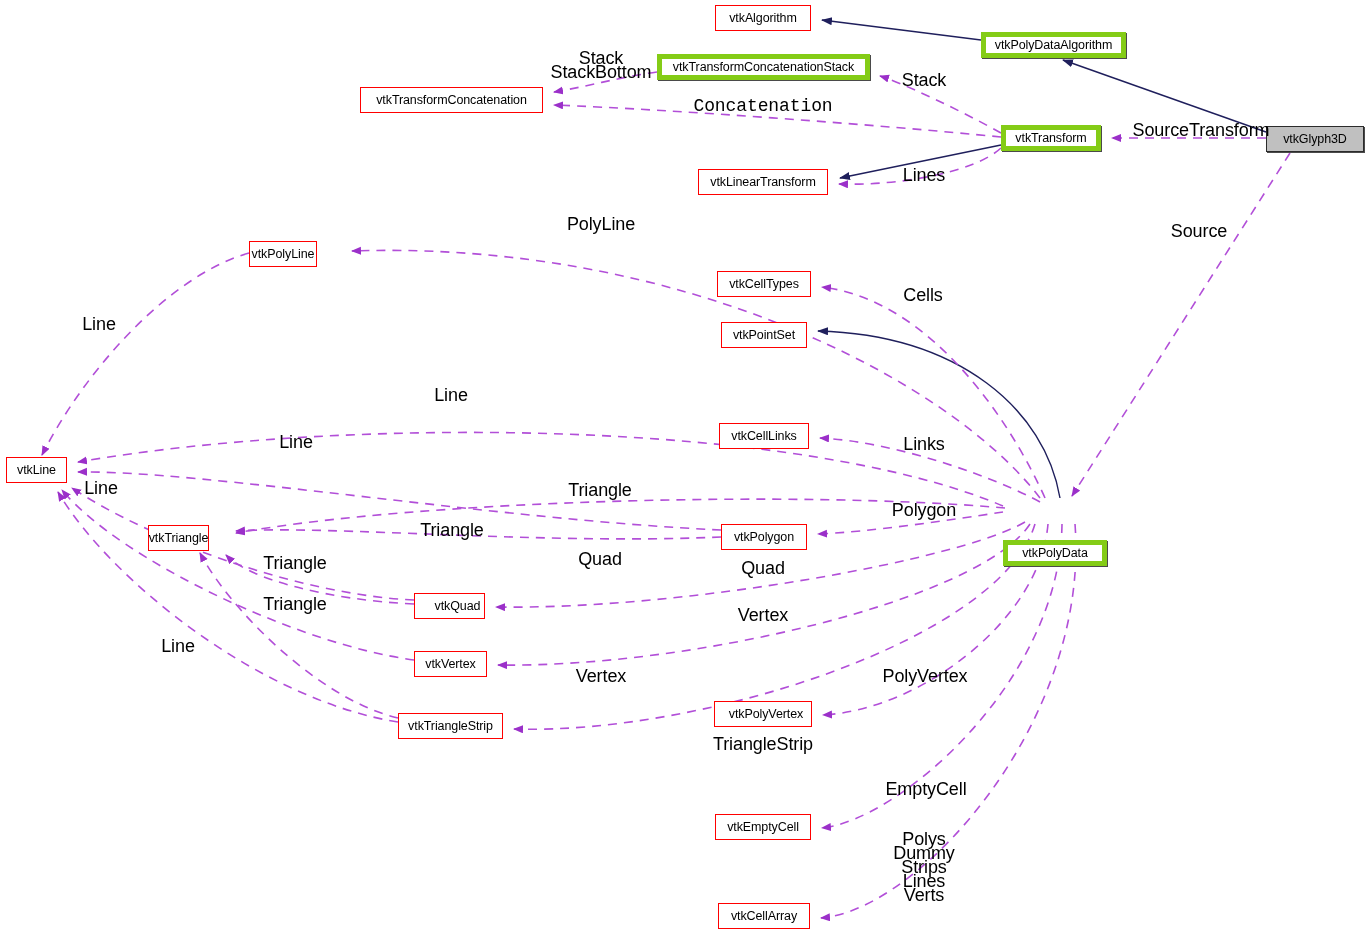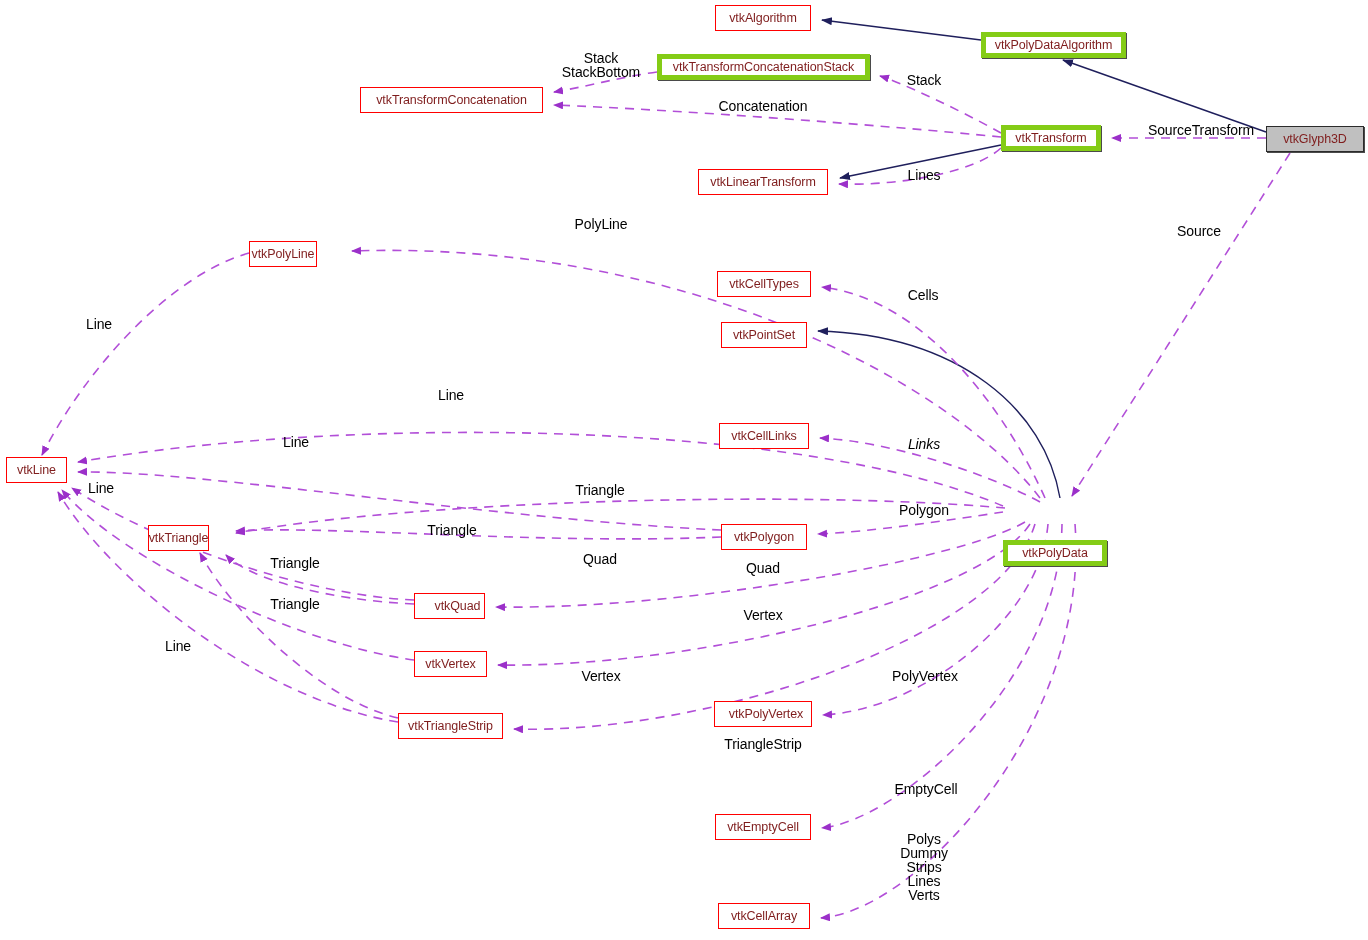--- a/index.html
+++ b/index.html
@@ -27,38 +27,38 @@
   }
   .node {
     position: absolute;
     box-sizing: border-box;
     display: flex;
     align-items: center;
     justify-content: center;
     background: #ffffff;
     border: 1px solid #ff0000;
     font-size: 12.5px;
-    color: #7f1d1d;
+    color: #000000;
     line-height: 1;
     white-space: nowrap;
     letter-spacing: -0.1px;
     height: 26px;
   }
   .node.plain {
     border: 5px solid #84cc16;
     box-shadow: 1px 1px 0 0 #4a4a4a;
   }
   .node.current {
     border: 1px solid #2b2b2b;
     background: #c0c0c0;
     box-shadow: 1px 1px 0 0 #4a4a4a;
   }
   .edge-label {
     position: absolute;
-    font-size: 14px;
+    font-size: 18px;
     color: #000000;
     line-height: 14px;
     white-space: pre;
     text-align: center;
     letter-spacing: -0.1px;
     transform: translateX(-50%);
   }
 </style>
 </head>
 <body>
@@ -135,29 +135,29 @@
       <div class="node" style="left: 414px; top: 651px; width: 73px;">vtkVertex</div>
       <div class="node" style="left: 714px; top: 701px; width: 98px; padding-left: 6px;">vtkPolyVertex</div>
       <div class="node" style="left: 398px; top: 713px; width: 105px;">vtkTriangleStrip</div>
       <div class="node" style="left: 715px; top: 814px; width: 96px;">vtkEmptyCell</div>
       <div class="node" style="left: 718px; top: 903px; width: 92px;">vtkCellArray</div>
     </div>
   <div id="label-layer">
       <div class="edge-label" style="left: 601px; top: 51px;">Stack
 StackBottom</div>
       <div class="edge-label" style="left: 924px; top: 73px;">Stack</div>
-      <div class="edge-label" style="left: 763px; top: 99px;">Concatenation</div>
+      <div class="edge-label" style="left: 763px; top: 99px; font-family: Liberation Mono, monospace;">Concatenation</div>
       <div class="edge-label" style="left: 1201px; top: 123px;">SourceTransform</div>
       <div class="edge-label" style="left: 924px; top: 168px;">Lines</div>
       <div class="edge-label" style="left: 601px; top: 217px;">PolyLine</div>
       <div class="edge-label" style="left: 1199px; top: 224px;">Source</div>
       <div class="edge-label" style="left: 923px; top: 288px;">Cells</div>
       <div class="edge-label" style="left: 99px; top: 317px;">Line</div>
       <div class="edge-label" style="left: 451px; top: 388px;">Line</div>
-      <div class="edge-label" style="left: 924px; top: 437px; font-style: italic;">Links</div>
+      <div class="edge-label" style="left: 924px; top: 437px;">Links</div>
       <div class="edge-label" style="left: 296px; top: 435px;">Line</div>
       <div class="edge-label" style="left: 101px; top: 481px;">Line</div>
       <div class="edge-label" style="left: 600px; top: 483px;">Triangle</div>
       <div class="edge-label" style="left: 924px; top: 503px;">Polygon</div>
       <div class="edge-label" style="left: 452px; top: 523px;">Triangle</div>
       <div class="edge-label" style="left: 600px; top: 552px;">Quad</div>
       <div class="edge-label" style="left: 295px; top: 556px;">Triangle</div>
       <div class="edge-label" style="left: 763px; top: 561px;">Quad</div>
       <div class="edge-label" style="left: 295px; top: 597px;">Triangle</div>
       <div class="edge-label" style="left: 763px; top: 608px;">Vertex</div>

